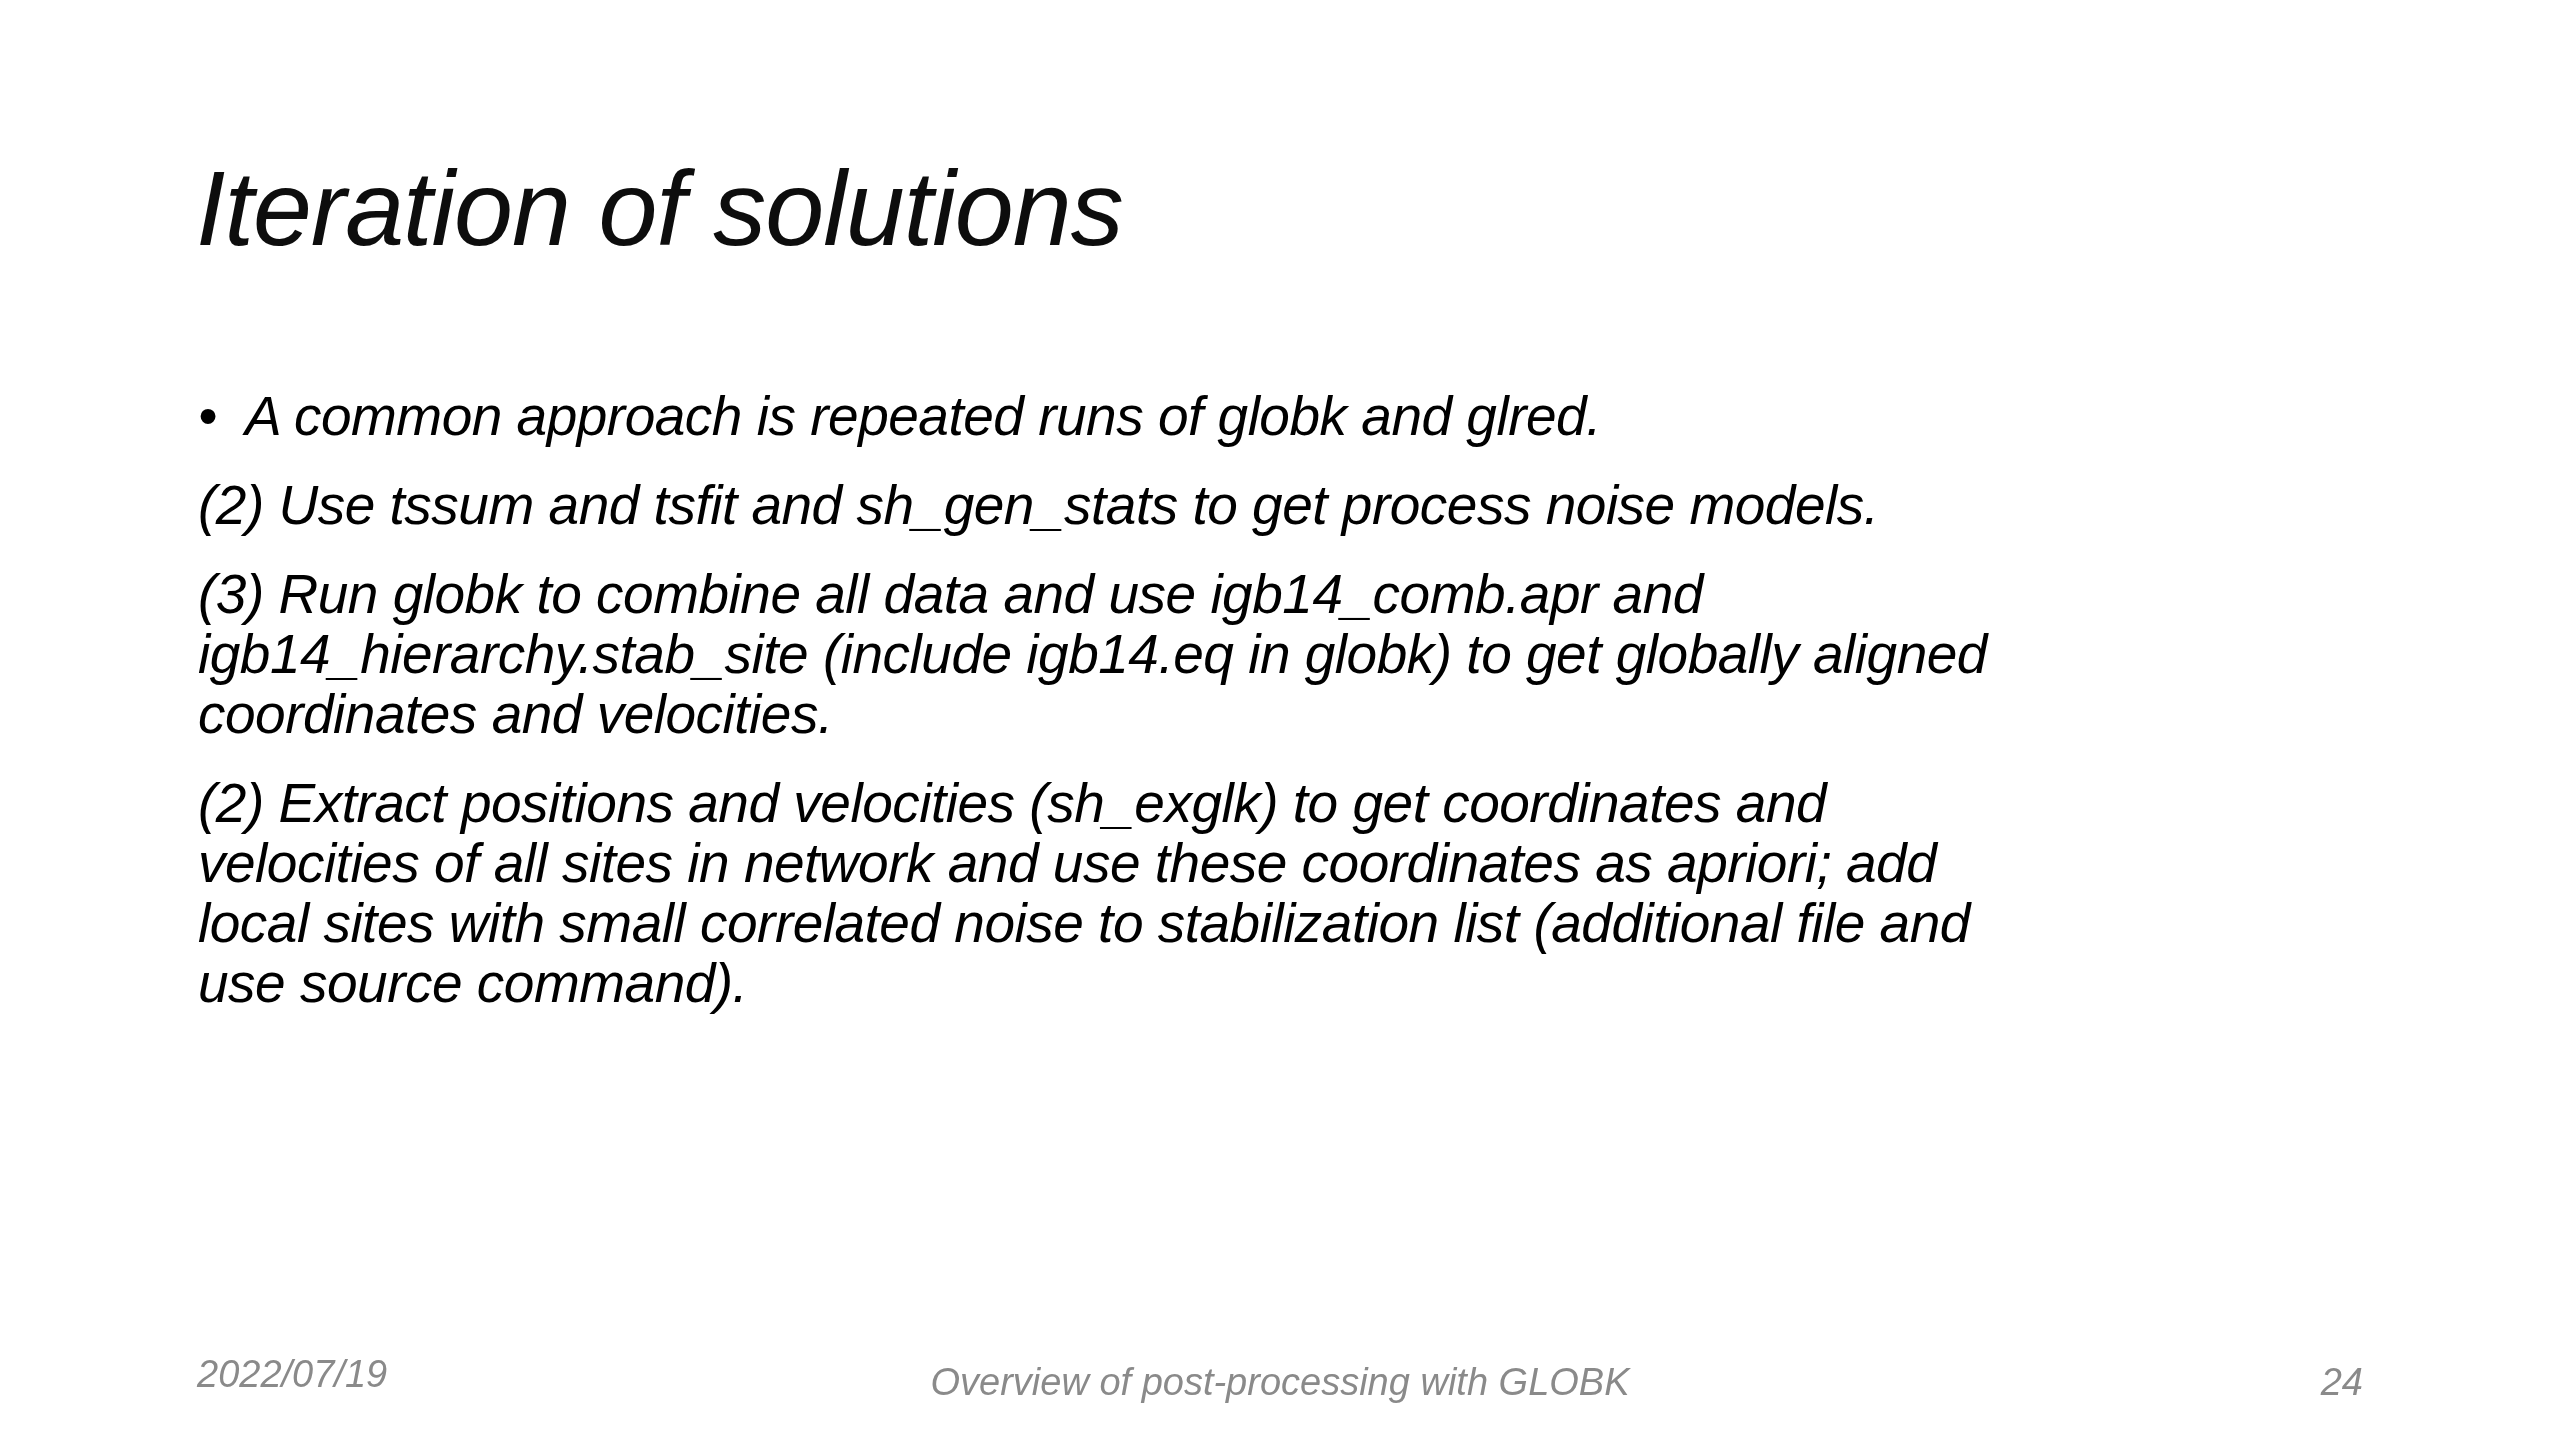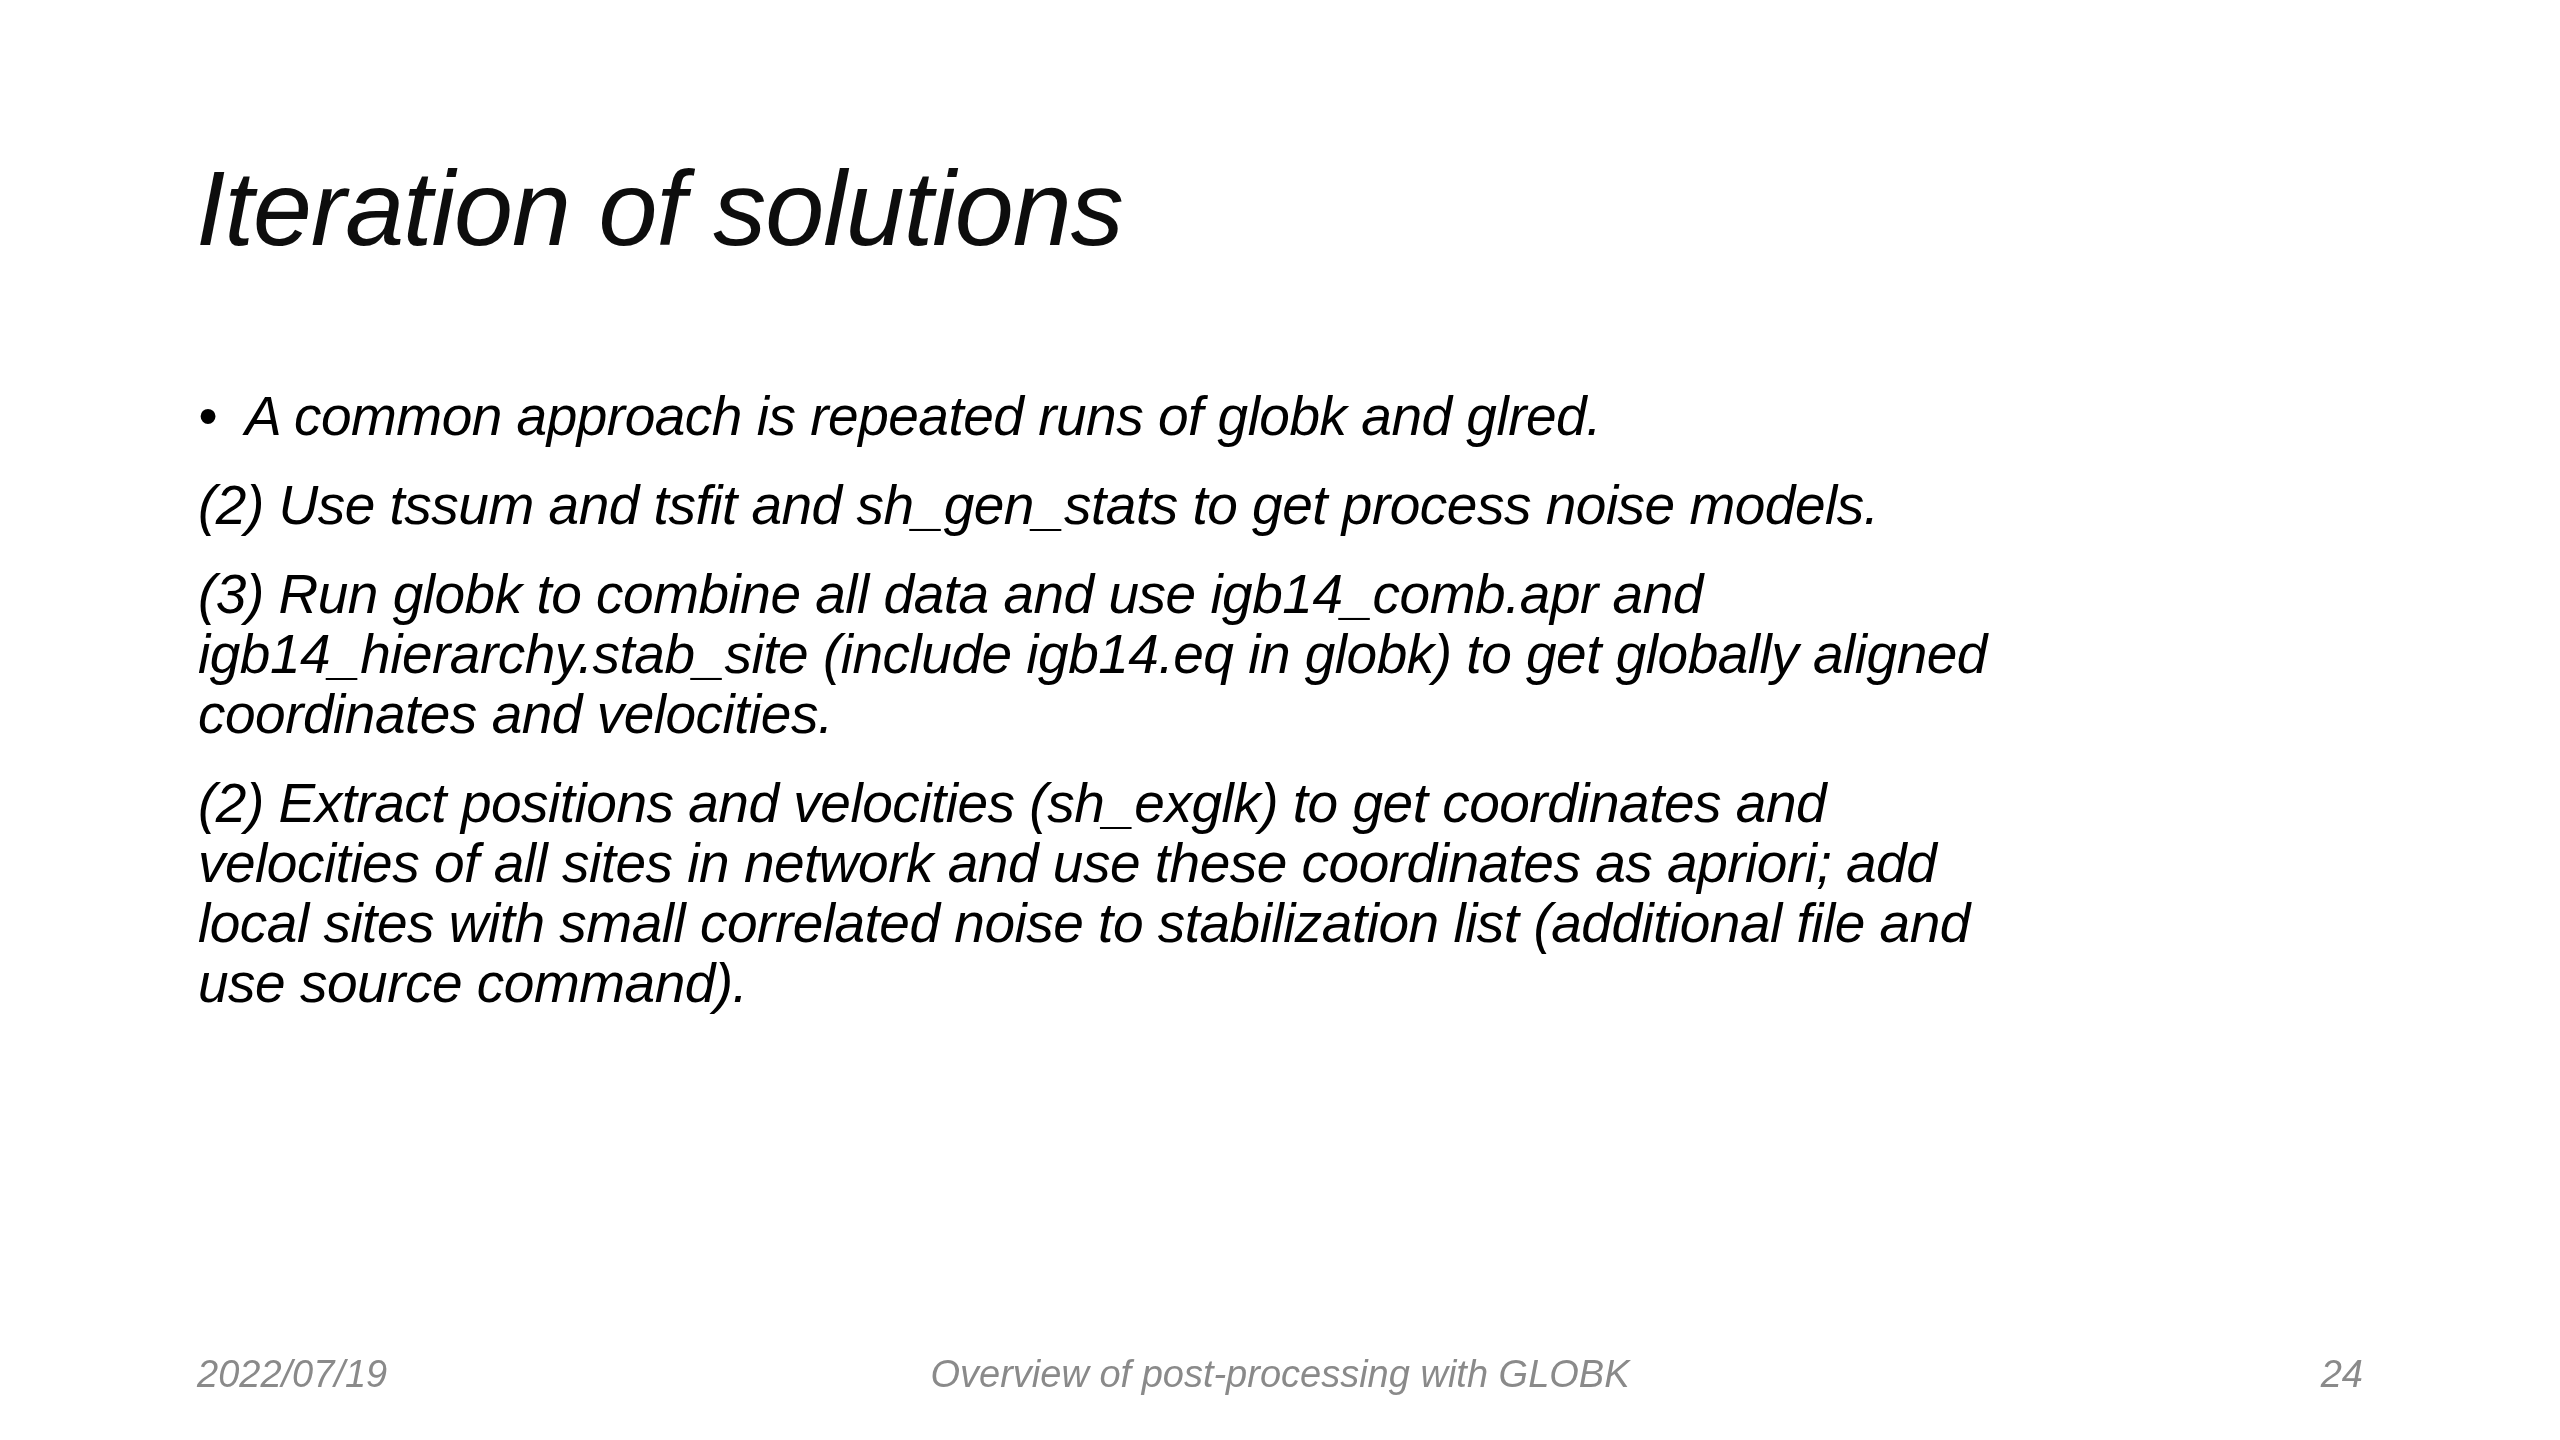--- a/index.html
+++ b/index.html
@@ -63,26 +63,26 @@
   .footer-date {
     position: absolute;
     left: 197px;
     top: 0;
   }
   .footer-center {
     position: absolute;
     left: 0;
     width: 2560px;
     text-align: center;
-    top: 0;
+    top: 8px;
   }
   .footer-page {
     position: absolute;
     right: 197px;
-    top: 0;
+    top: 8px;
   }
 </style>
 </head>
 <body>
 
 <div class="slide">
 
   <div class="slide-title">Iteration of solutions</div>
 
   <div class="body-block">

